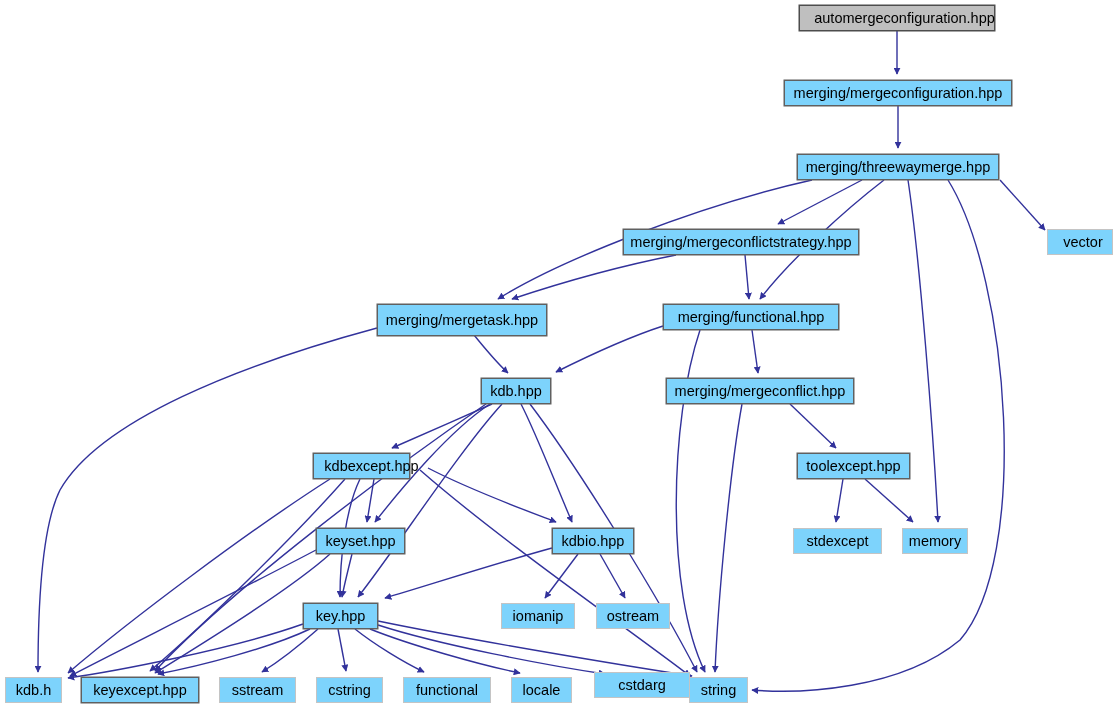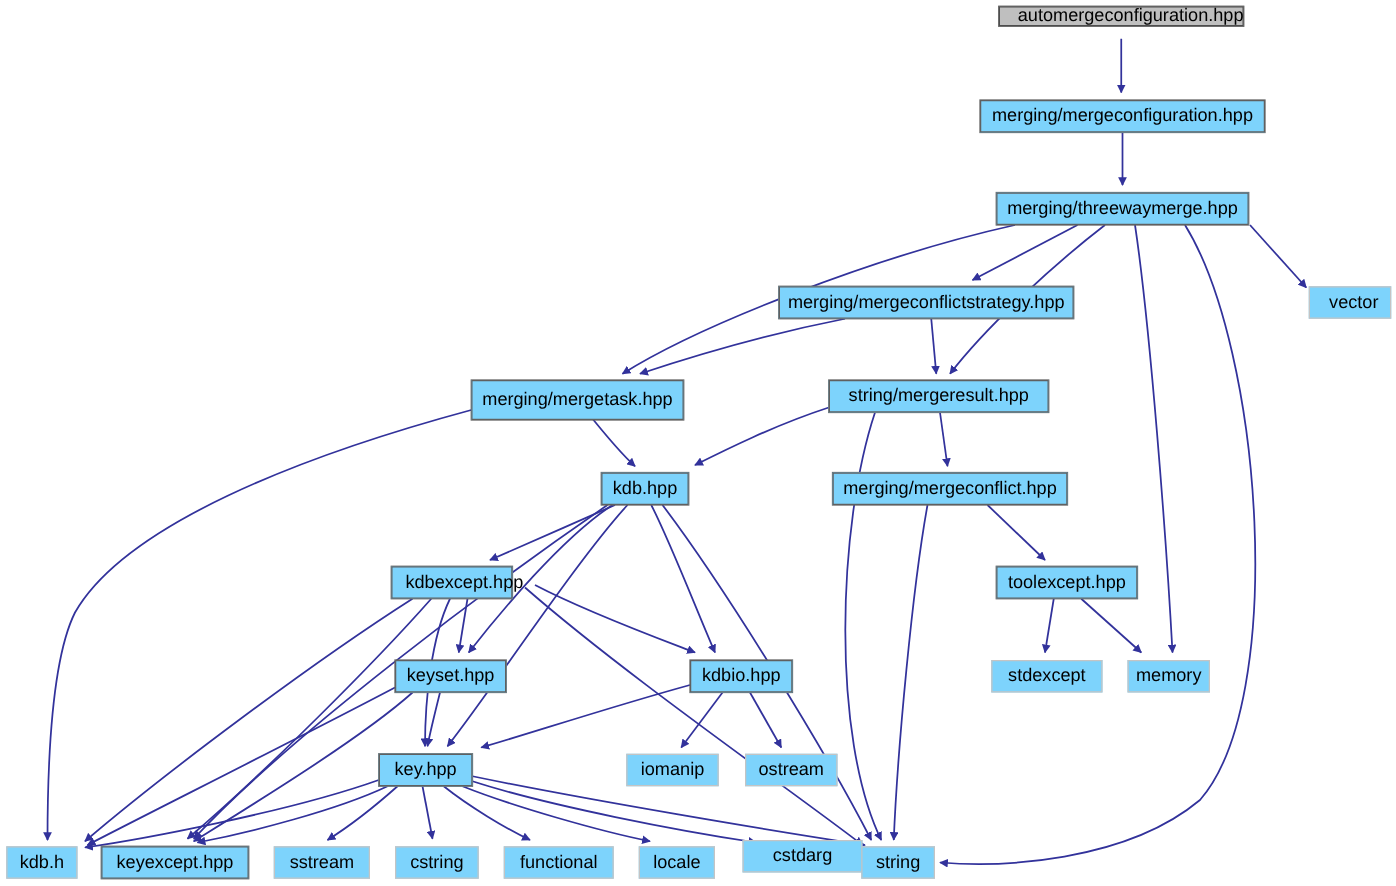--- a/index.html
+++ b/index.html
@@ -65,40 +65,40 @@
         <path d="M 338,629 L 346,671" marker-end="url(#arrow)" stroke="#32329b"></path>
         <path d="M 355,629 C 375,645 405,663 424,672" marker-end="url(#arrow)" stroke="#32329b"></path>
         <path d="M 370,629 C 410,645 480,665 520,673" marker-end="url(#arrow)" stroke="#32329b"></path>
         <path d="M 378,625 C 440,645 545,665 605,674" marker-end="url(#arrow)" stroke="#32329b"></path>
         <path d="M 378,621 C 470,640 620,665 692,676" marker-end="url(#arrow)" stroke="#32329b"></path>
         <path d="M 843,479 L 836,522" marker-end="url(#arrow)" stroke="#32329b"></path>
         <path d="M 865,479 L 913,522" marker-end="url(#arrow)" stroke="#32329b"></path>
       </g>
   </svg>
   <div id="node-layer">
-      <div class="node cur" style="left: 799px; top: 5px; width: 196px; height: 16px; padding-left: 15px;">
+      <div class="node cur" style="left: 799px; top: 5px; width: 196px; height: 26px; padding-left: 15px;">
         <span class="lbl">automergeconfiguration.hpp</span>
       </div>
       <div class="node hdr" style="left: 784px; top: 80px; width: 228px; height: 26px;">
         <span class="lbl">merging/mergeconfiguration.hpp</span>
       </div>
       <div class="node hdr" style="left: 797px; top: 154px; width: 202px; height: 26px;">
         <span class="lbl">merging/threewaymerge.hpp</span>
       </div>
       <div class="node sys" style="left: 1047px; top: 229px; width: 66px; height: 26px; padding-left: 6px;">
         <span class="lbl">vector</span>
       </div>
       <div class="node hdr" style="left: 623px; top: 229px; width: 236px; height: 26px;">
         <span class="lbl">merging/mergeconflictstrategy.hpp</span>
       </div>
       <div class="node hdr" style="left: 377px; top: 304px; width: 170px; height: 32px;">
         <span class="lbl">merging/mergetask.hpp</span>
       </div>
       <div class="node hdr" style="left: 663px; top: 304px; width: 176px; height: 26px;">
-        <span class="lbl">string/mergeresult.hpp</span>
+        <span class="lbl">merging/functional.hpp</span>
       </div>
       <div class="node hdr" style="left: 481px; top: 378px; width: 70px; height: 26px;">
         <span class="lbl">kdb.hpp</span>
       </div>
       <div class="node hdr" style="left: 666px; top: 378px; width: 188px; height: 26px;">
         <span class="lbl">merging/mergeconflict.hpp</span>
       </div>
       <div class="node hdr" style="left: 313px; top: 453px; width: 97px; height: 26px; padding-left: 20px;">
         <span class="lbl">kdbexcept.hpp</span>
       </div>

